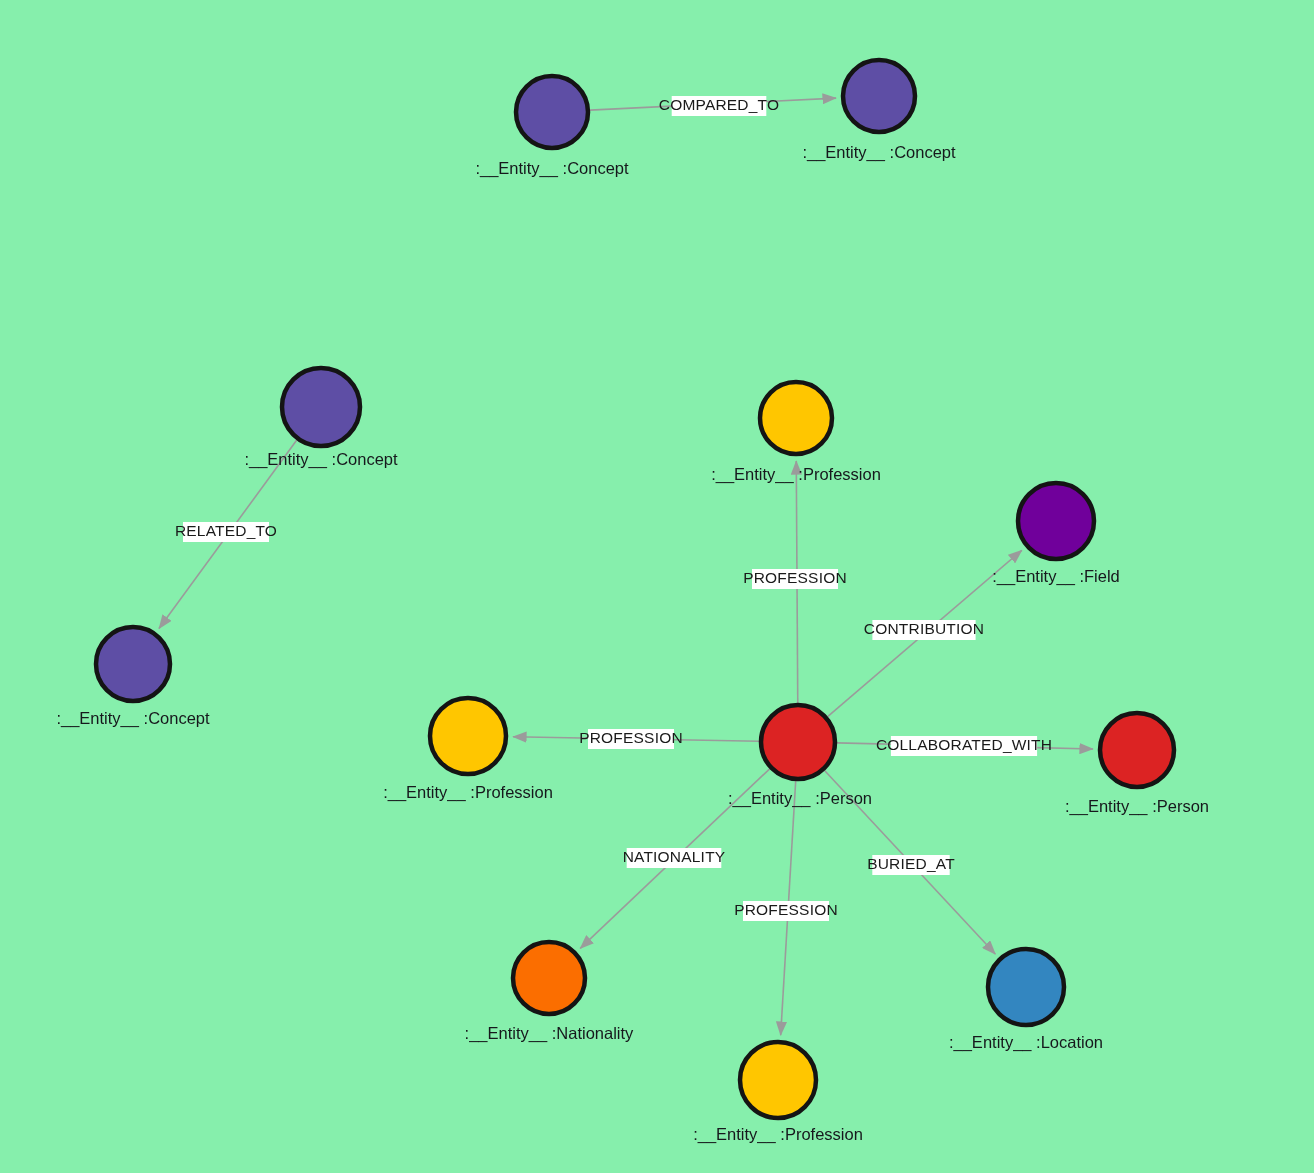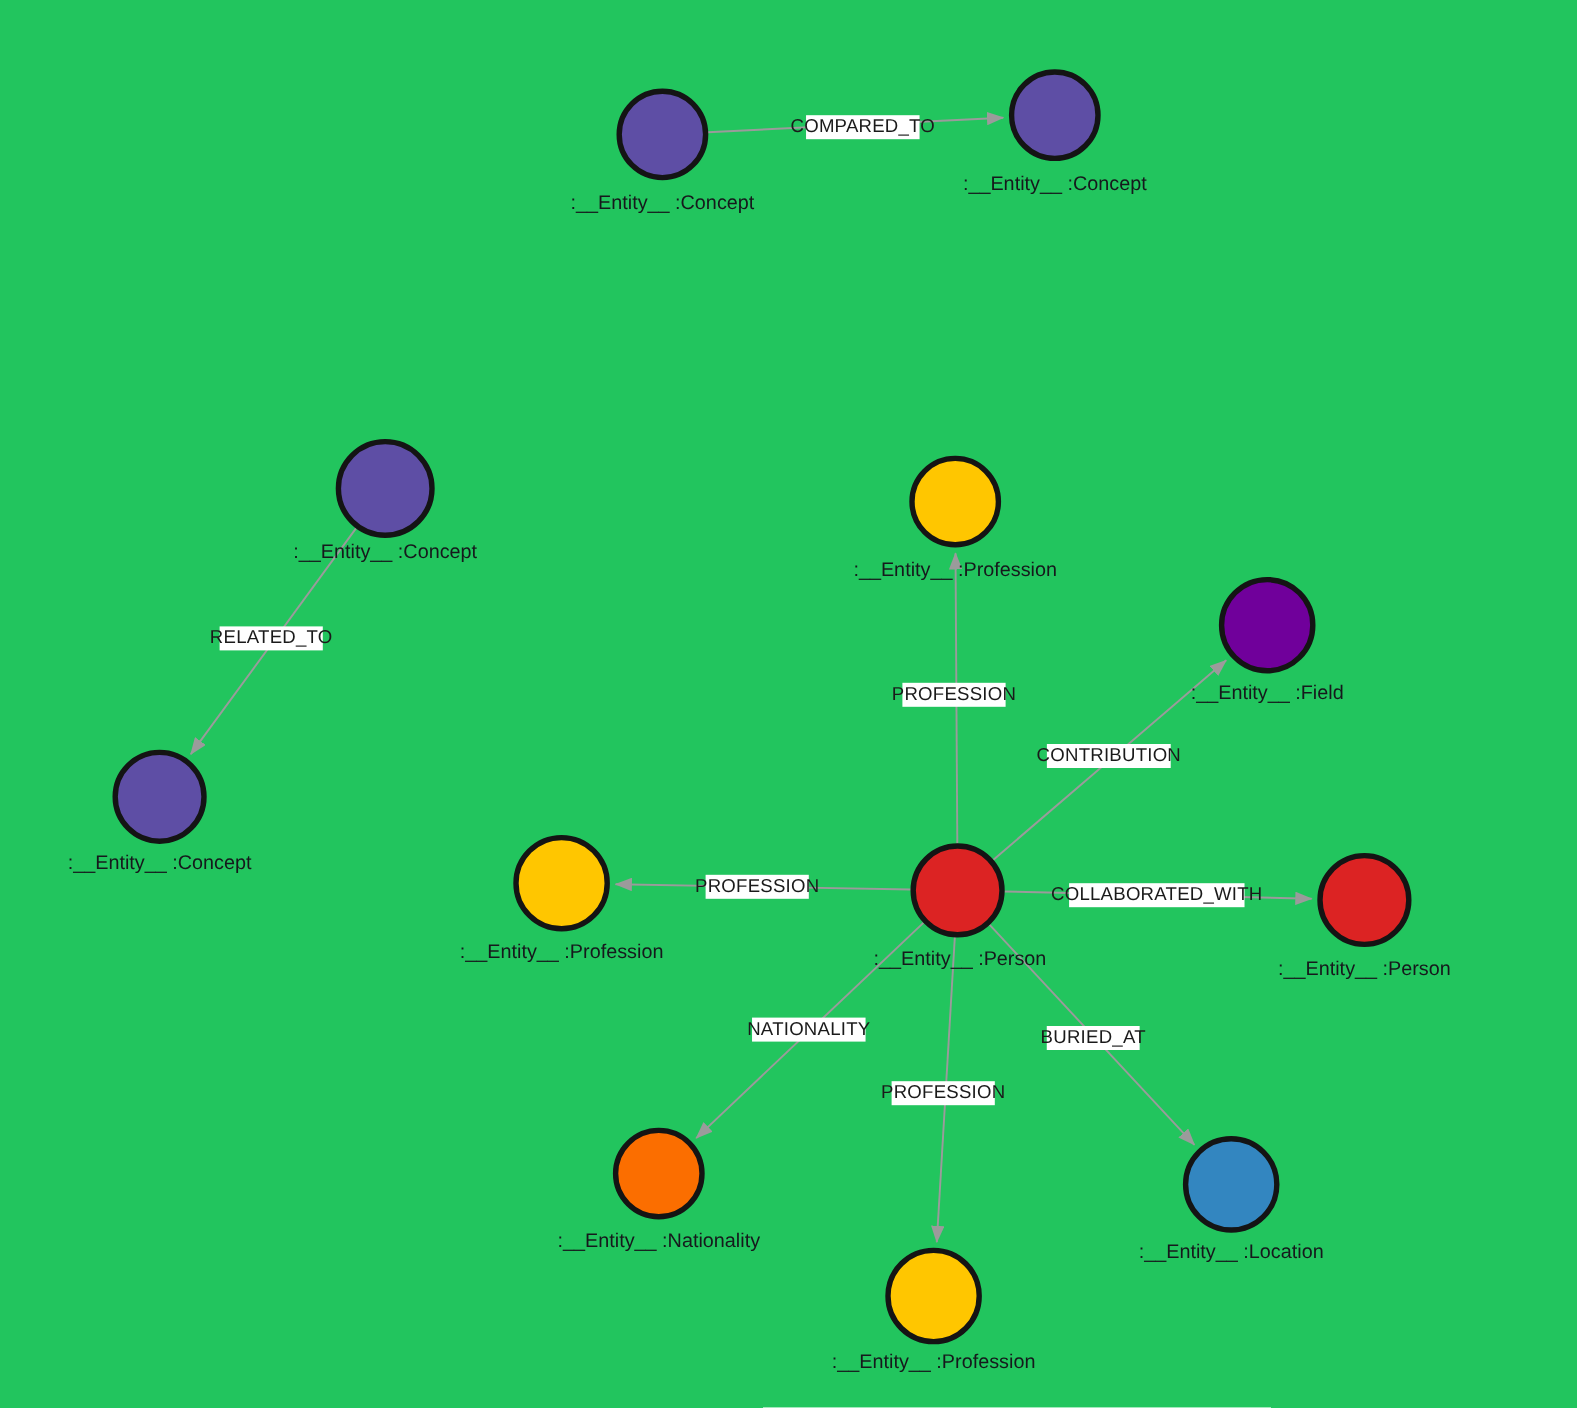--- a/index.html
+++ b/index.html
@@ -7,21 +7,21 @@
     padding: 0;
     background: #ffffff;
   }
   body {
     font-family: "Liberation Sans", sans-serif;
   }
   #graph-canvas {
     position: relative;
     width: 1314px;
     height: 1173px;
-    background: #22c55e;
+    background: #86efac;
     overflow: hidden;
   }
   #graph-svg {
     position: absolute;
     top: 0;
     left: 0;
     width: 1314px;
     height: 1173px;
   }
   .edge-line {

